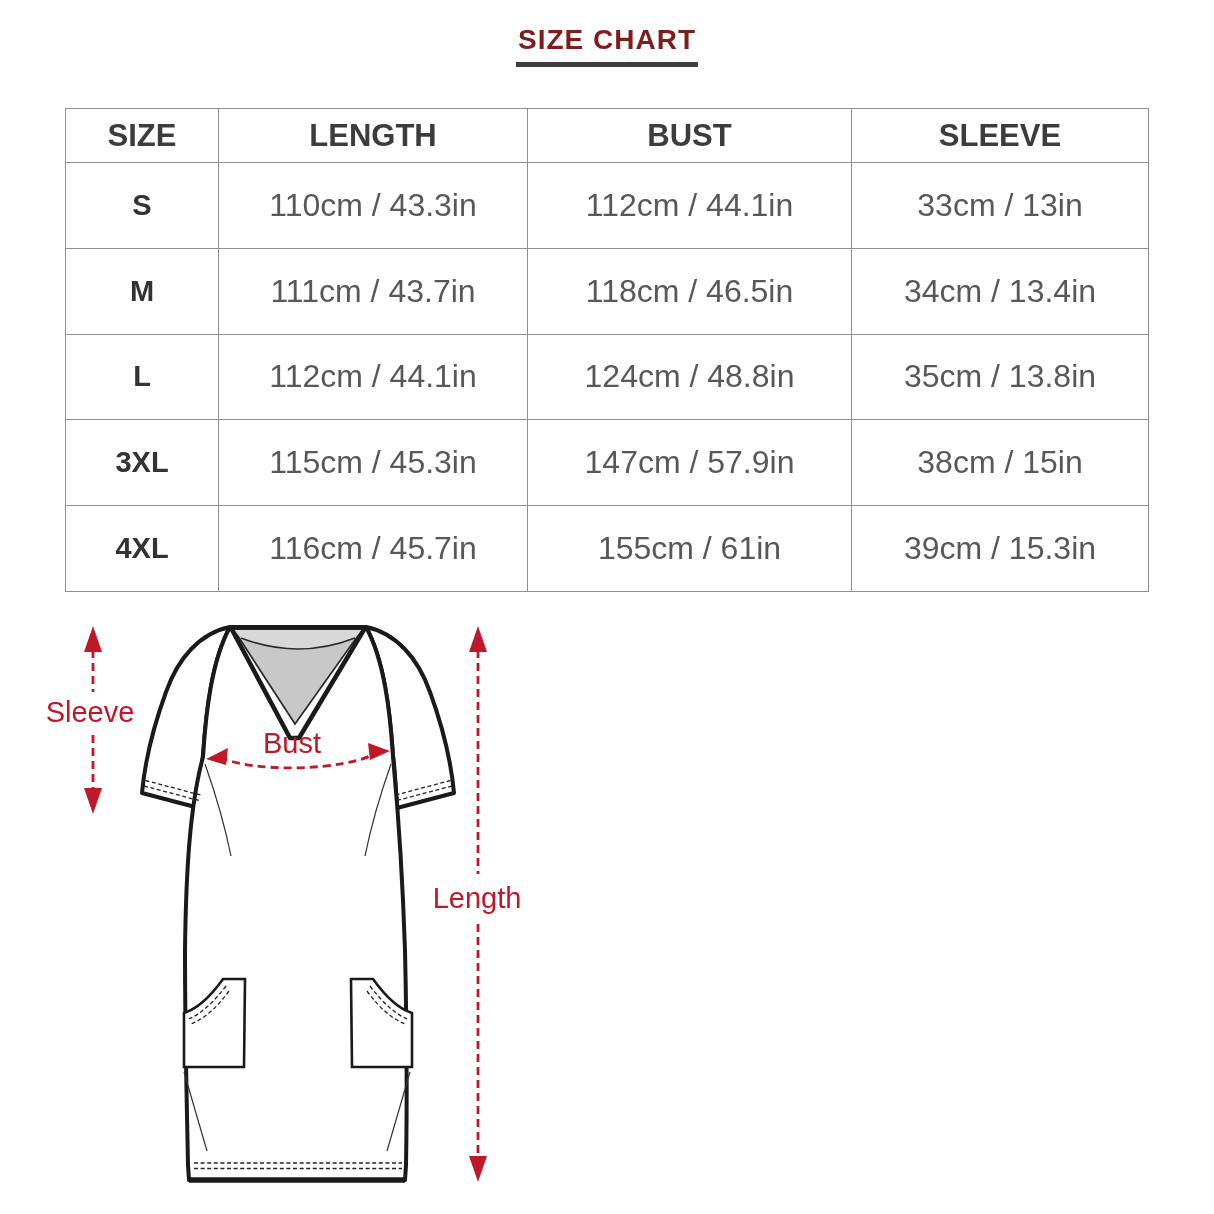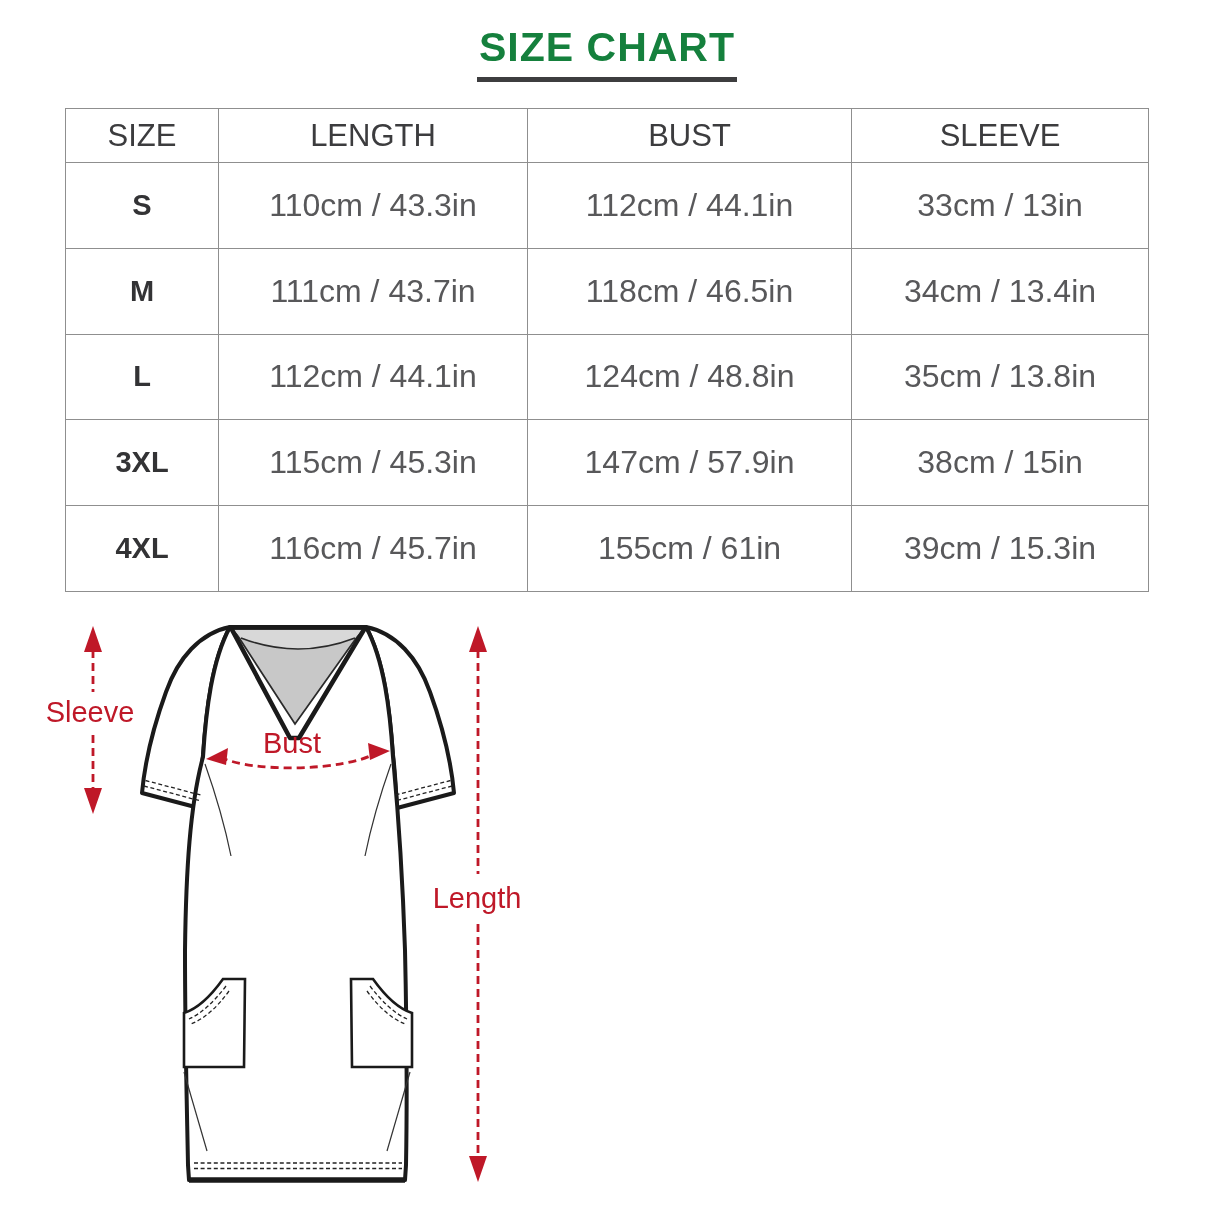--- a/index.html
+++ b/index.html
@@ -4,38 +4,38 @@
 <style>
   * { margin:0; padding:0; box-sizing:border-box; }
   html,body { background:#fff; }
   .page {
     position:relative; width:1214px; height:1214px; background:#ffffff;
     font-family:"Liberation Sans", sans-serif; overflow:hidden;
   }
   
   .title-wrap { position:absolute; top:24px; left:0; width:100%; text-align:center; }
   .title {
-    display:inline-block; font-size:41px; font-weight:bold; color:#15803d;
+    display:inline-block; font-size:28px; font-weight:bold; color:#7f1d1d;
     letter-spacing:1px; border-bottom:5px solid #3d3d3f; padding:0 2px 6px 2px;
   }
   
   .size-table {
     position:absolute; left:65px; top:108px; width:1083px; height:484px;
     border-collapse:collapse; table-layout:fixed; background:#fff;
   }
   .size-table col.c1 { width:153px; }
   .size-table col.c2 { width:309px; }
   .size-table col.c3 { width:324px; }
   .size-table col.c4 { width:297px; }
   .size-table th, .size-table td {
     border:1px solid #8f8f8f; text-align:center; vertical-align:middle; padding:0;
   }
   .size-table thead tr { height:54px; }
   .size-table tbody tr { height:53px; }
-  .size-table th { font-size:31px; font-weight:normal; color:#3c3c3e; }
+  .size-table th { font-size:31px; font-weight:bold; color:#3c3c3e; }
   .size-table td { font-size:32px; color:#58585a; }
   .size-table td.size-cell { font-weight:bold; color:#333335; font-size:29px; }
   
   .diagram { position:absolute; left:30px; top:600px; width:560px; height:614px; }
   .garment-line { fill:#ffffff; stroke:#1a1a1a; stroke-width:4; stroke-linejoin:round; }
   .thin-seam { fill:none; stroke:#333333; stroke-width:1.2; }
   .stitch { fill:none; stroke:#222222; stroke-width:1.3; stroke-dasharray:4 2.6; }
   .measure-dash { fill:none; stroke-width:2.8; stroke-dasharray:8 5; }
   .measure-label { font-size:29px; }
   

